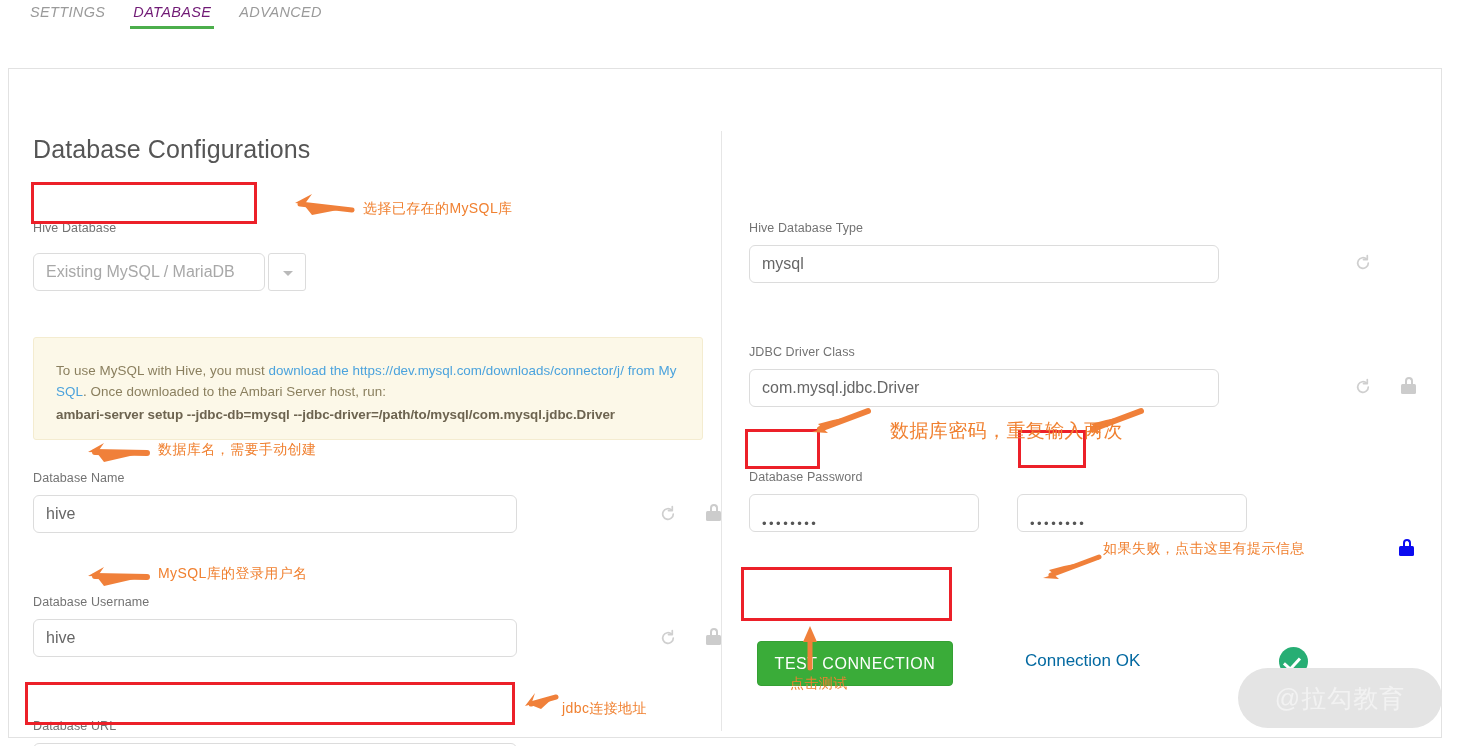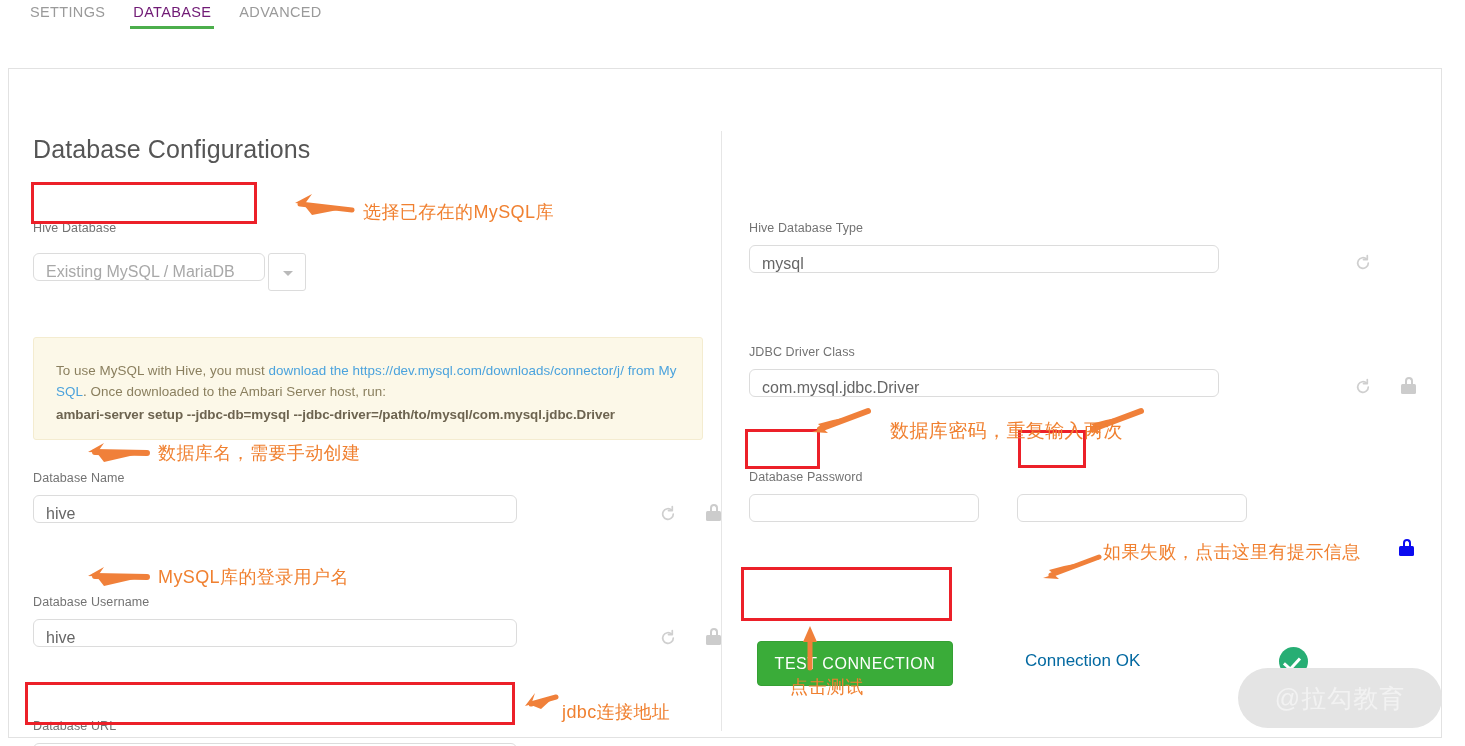--- a/index.html
+++ b/index.html
@@ -7,21 +7,21 @@
     width: 1465px; height: 746px;
     background: #ffffff;
     font-family: "Liberation Sans", sans-serif;
     overflow: hidden;
   }
   body { position: relative; }
 
   
   #tabbar {
     position: absolute; left: 0; top: 0; width: 1465px; height: 38px;
-    display: flex; align-items: flex-start; padding-left: 16px; gap: 0;
+    display: flex; align-items: flex-start; padding-left: 16px; gap: 0; font-style: italic;
   }
   .tab {
     font-size: 14.5px; letter-spacing: .35px; color: #9a9a9a;
     padding: 4px 14px 9px 14px; position: relative; cursor: pointer;
     white-space: nowrap;
   }
   .tab.active { color: #701a75; }
   .tab.active::after {
     content: ""; position: absolute; left: 11px; right: 11px; bottom: 0;
     height: 3px; background: #4cae4c;
@@ -40,21 +40,21 @@
     position: absolute; left: 712px; top: 62px; width: 1px; height: 600px;
     background: #e6e6e6;
   }
 
   
   .fld-label {
     position: absolute; font-size: 12.5px; color: #737373; letter-spacing: .1px;
   }
   .inp {
     position: absolute; background: #fff; border: 1px solid #dcdcdc;
-    border-radius: 6px; height: 28px; line-height: 36px;
+    border-radius: 6px; height: 38px; line-height: 36px;
     font-size: 16px; color: #666666; padding: 0 12px;
     white-space: nowrap; overflow: hidden;
   }
   .inp.placeholder { color: #a8a8a8; }
   .pwd-dots {
     position: absolute; font-size: 13px; letter-spacing: 2.5px; color: #555;
     top: 11px; left: 12px; font-family: "Liberation Sans", sans-serif;
   }
 
   
@@ -114,21 +114,21 @@
     content: ""; position: absolute; left: 8px; top: 7px;
     width: 7px; height: 13px; border: solid #ffffff;
     border-width: 0 3px 3px 0; transform: rotate(42deg);
   }
 
   
   .redbox { position: absolute; border: 3px solid #ec2029; }
 
   
   .ann-text {
-    position: absolute; color: #f08030; font-size: 18px; white-space: nowrap;
+    position: absolute; color: #f08030; font-size: 14px; white-space: nowrap;
     letter-spacing: .4px;
   }
   .ann-text.big { font-size: 19px; }
 
   
   #watermark {
     position: absolute; left: 1238px; top: 668px; width: 204px; height: 60px;
     background: #e4e4e4; border-radius: 30px;
     display: flex; align-items: center; justify-content: center;
   }

